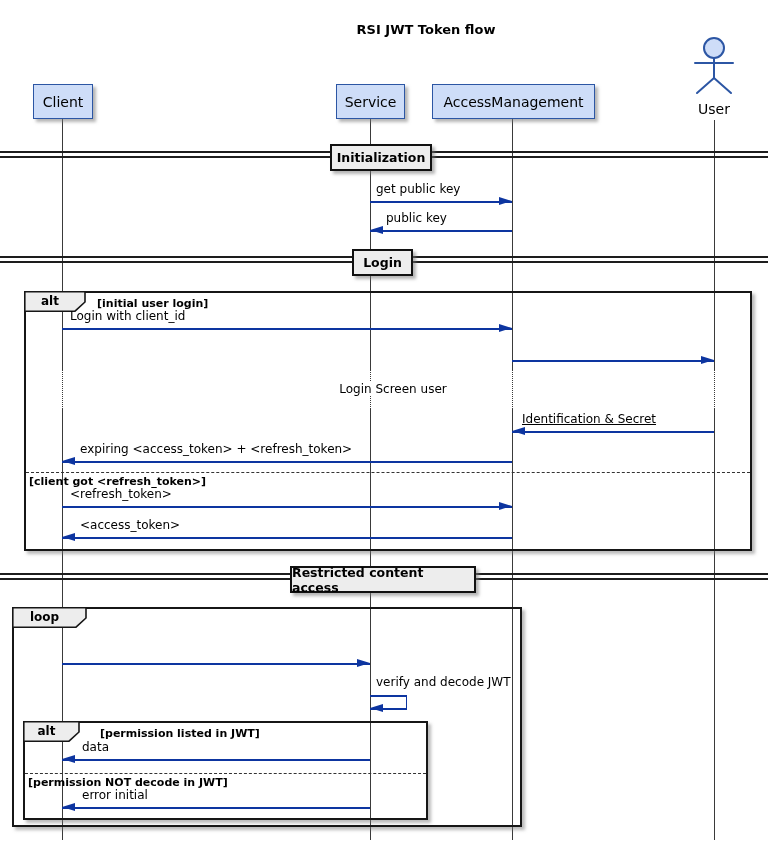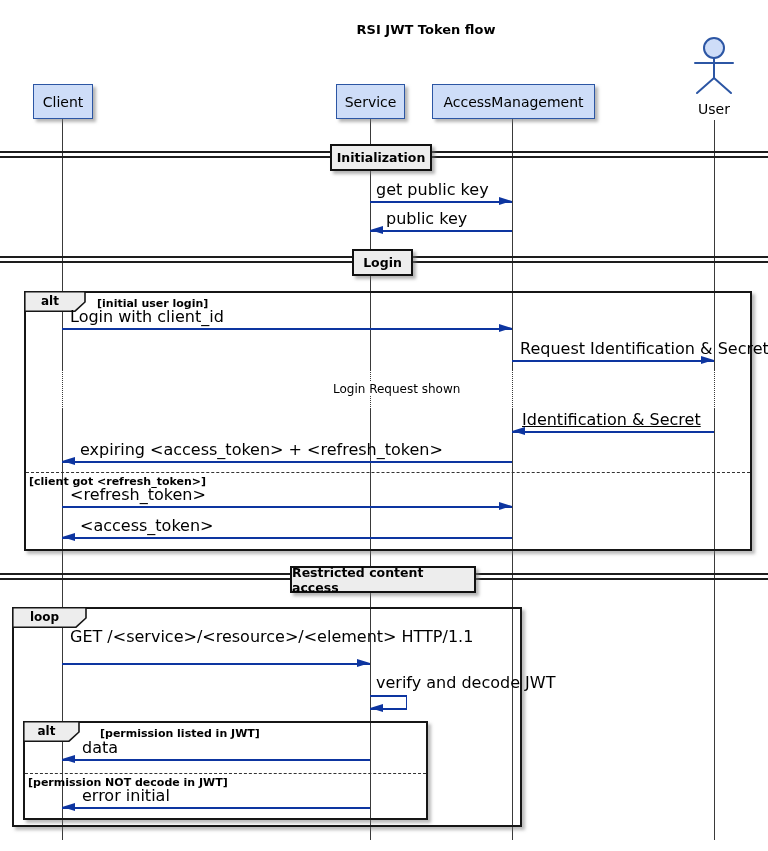--- a/index.html
+++ b/index.html
@@ -18,21 +18,21 @@
   .divline { height:2px; background:#1d1d1d; }
   .divbox {
     display:flex; align-items:center; justify-content:center;
     font-weight:bold; font-size:12.5px; background:#EDEDED;
     border:2px solid #111; box-shadow:3px 3px 3px rgba(120,120,120,.55);
   }
   .frame { border:2px solid #161616; box-shadow:3px 3px 3px rgba(120,120,120,.5); background:transparent; }
   .op-label { font-weight:bold; font-size:12px; text-align:center; }
   .guard { font-weight:bold; font-size:11px; white-space:nowrap; }
   .sep { border-top:1px dashed #333; width:100%; }
-  .msg-label { font-size:16px; line-height:15px; white-space:nowrap; }
+  .msg-label { font-size:12px; line-height:15px; white-space:nowrap; }
   .mline { height:1.5px; }
   .ah { width:0; height:0; border-top:4.5px solid transparent; border-bottom:4.5px solid transparent; }
   .delay-label { font-size:12px; background:#fff; padding:0 3px; white-space:nowrap; }
   .actor-label { font-size:14px; text-align:center; }
 </style>
 </head>
 <body>
 
 <div id="diagram">
   <div class="abs title" style="left:0; top:22px; width:760px;margin-left:46px;">RSI JWT Token flow</div>
@@ -74,21 +74,21 @@
     </div>
     <div class="abs frame" style="left: 23px; top: 721px; width: 401px; height: 95px;">
       <div class="abs" style="left: -2px; top: -2px; width: 57px; height: 21px;"><svg width="57" height="21" xmlns="http://www.w3.org/2000/svg">
           <path d="M0.8,0.8 L56,0.8 L56,11 L46,20.2 L0.8,20.2 Z" fill="#EDEDED" stroke="#161616" stroke-width="1.6"></path>
         </svg></div>
       <div class="abs op-label" style="left: -2px; top: 1px; width: 47px;">alt</div>
       <div class="abs guard" style="left: 75px; top: 4px;">[permission listed in JWT]</div>
       <div class="abs sep" style="left: 0px; top: 50px;"></div>
       <div class="abs guard" style="left: 3px; top: 53px;">[permission NOT decode in JWT]</div>
     </div>
-    <div class="abs delay-label" style="left: 330px; top: 382px; width: 120px; text-align: center;">Login Request shown</div>
+    <div class="abs delay-label" style="left: 330px; top: 382px; width: 120px; text-align: center;">Login Screen user</div>
     <div class="abs pbox" style="left: 33px; top: 84px; width: 58px; height: 33px; background: rgb(206, 221, 248); border: 1.6px solid rgb(44, 86, 164);">Client</div>
     <div class="abs pbox" style="left: 336px; top: 84px; width: 67px; height: 33px; background: rgb(206, 221, 248); border: 1.6px solid rgb(44, 86, 164);">Service</div>
     <div class="abs pbox" style="left: 432px; top: 84px; width: 161px; height: 33px; background: rgb(206, 221, 248); border: 1.6px solid rgb(44, 86, 164);">AccessManagement</div>
     <div class="abs" style="left: 690px; top: 34px; width: 48px; height: 62px;"><svg width="48" height="62" xmlns="http://www.w3.org/2000/svg">
         <circle cx="24" cy="14" r="10" fill="#CEDDF8" stroke="#2C56A4" stroke-width="2"></circle>
         <g stroke="#2C56A4" stroke-width="2" stroke-linecap="round">
           <line x1="24" y1="24" x2="24" y2="44"></line>
           <line x1="5" y1="29" x2="43" y2="29"></line>
           <line x1="24" y1="44" x2="7" y2="59"></line>
           <line x1="24" y1="44" x2="41" y2="59"></line>
@@ -99,36 +99,34 @@
     <div class="abs ah" style="left: 499px; top: 197px; border-left: 13px solid rgb(13, 53, 160);"></div>
     <div class="abs msg-label" style="left: 376px; top: 182px;">get public key</div>
     <div class="abs mline" style="left: 370px; top: 230px; width: 142px; background: rgb(13, 53, 160);"></div>
     <div class="abs ah" style="left: 370px; top: 226px; border-right: 13px solid rgb(13, 53, 160);"></div>
     <div class="abs msg-label" style="left: 386px; top: 211px;">public key</div>
     <div class="abs mline" style="left: 62px; top: 328px; width: 450px; background: rgb(13, 53, 160);"></div>
     <div class="abs ah" style="left: 499px; top: 324px; border-left: 13px solid rgb(13, 53, 160);"></div>
     <div class="abs msg-label" style="left: 70px; top: 309px;">Login with client_id</div>
     <div class="abs mline" style="left: 512px; top: 360px; width: 202px; background: rgb(13, 53, 160);"></div>
     <div class="abs ah" style="left: 701px; top: 356px; border-left: 13px solid rgb(13, 53, 160);"></div>
-    <div class="abs msg-label" style="left: 520px; top: 341px;">Request Identification &amp; Secret</div>
     <div class="abs mline" style="left: 512px; top: 431px; width: 202px; background: rgb(13, 53, 160);"></div>
     <div class="abs ah" style="left: 512px; top: 427px; border-right: 13px solid rgb(13, 53, 160);"></div>
     <div class="abs msg-label" style="left: 522px; top: 412px; text-decoration: underline;">Identification &amp; Secret</div>
     <div class="abs mline" style="left: 62px; top: 461px; width: 450px; background: rgb(13, 53, 160);"></div>
     <div class="abs ah" style="left: 62px; top: 457px; border-right: 13px solid rgb(13, 53, 160);"></div>
     <div class="abs msg-label" style="left: 80px; top: 442px;">expiring &lt;access_token&gt; + &lt;refresh_token&gt;</div>
     <div class="abs mline" style="left: 62px; top: 506px; width: 450px; background: rgb(13, 53, 160);"></div>
     <div class="abs ah" style="left: 499px; top: 502px; border-left: 13px solid rgb(13, 53, 160);"></div>
     <div class="abs msg-label" style="left: 70px; top: 487px;">&lt;refresh_token&gt;</div>
     <div class="abs mline" style="left: 62px; top: 537px; width: 450px; background: rgb(13, 53, 160);"></div>
     <div class="abs ah" style="left: 62px; top: 533px; border-right: 13px solid rgb(13, 53, 160);"></div>
     <div class="abs msg-label" style="left: 80px; top: 518px;">&lt;access_token&gt;</div>
     <div class="abs mline" style="left: 62px; top: 663px; width: 308px; background: rgb(13, 53, 160);"></div>
     <div class="abs ah" style="left: 357px; top: 659px; border-left: 13px solid rgb(13, 53, 160);"></div>
-    <div class="abs msg-label" style="left: 70px; top: 629px;">GET /&lt;service&gt;/&lt;resource&gt;/&lt;element&gt; HTTP/1.1</div>
     <div class="abs mline" style="left: 370px; top: 695px; width: 37px; background: rgb(13, 53, 160);"></div>
     <div class="abs" style="left: 406px; top: 695px; width: 0px; height: 13px; border-left: 1.5px solid rgb(13, 53, 160);"></div>
     <div class="abs mline" style="left: 370px; top: 708px; width: 37px; background: rgb(13, 53, 160);"></div>
     <div class="abs ah" style="left: 370px; top: 704px; border-right: 13px solid rgb(13, 53, 160);"></div>
     <div class="abs msg-label" style="left: 376px; top: 675px;">verify and decode JWT</div>
     <div class="abs mline" style="left: 62px; top: 759px; width: 308px; background: rgb(13, 53, 160);"></div>
     <div class="abs ah" style="left: 62px; top: 755px; border-right: 13px solid rgb(13, 53, 160);"></div>
     <div class="abs msg-label" style="left: 82px; top: 740px;">data</div>
     <div class="abs mline" style="left: 62px; top: 807px; width: 308px; background: rgb(13, 53, 160);"></div>
     <div class="abs ah" style="left: 62px; top: 803px; border-right: 13px solid rgb(13, 53, 160);"></div>

